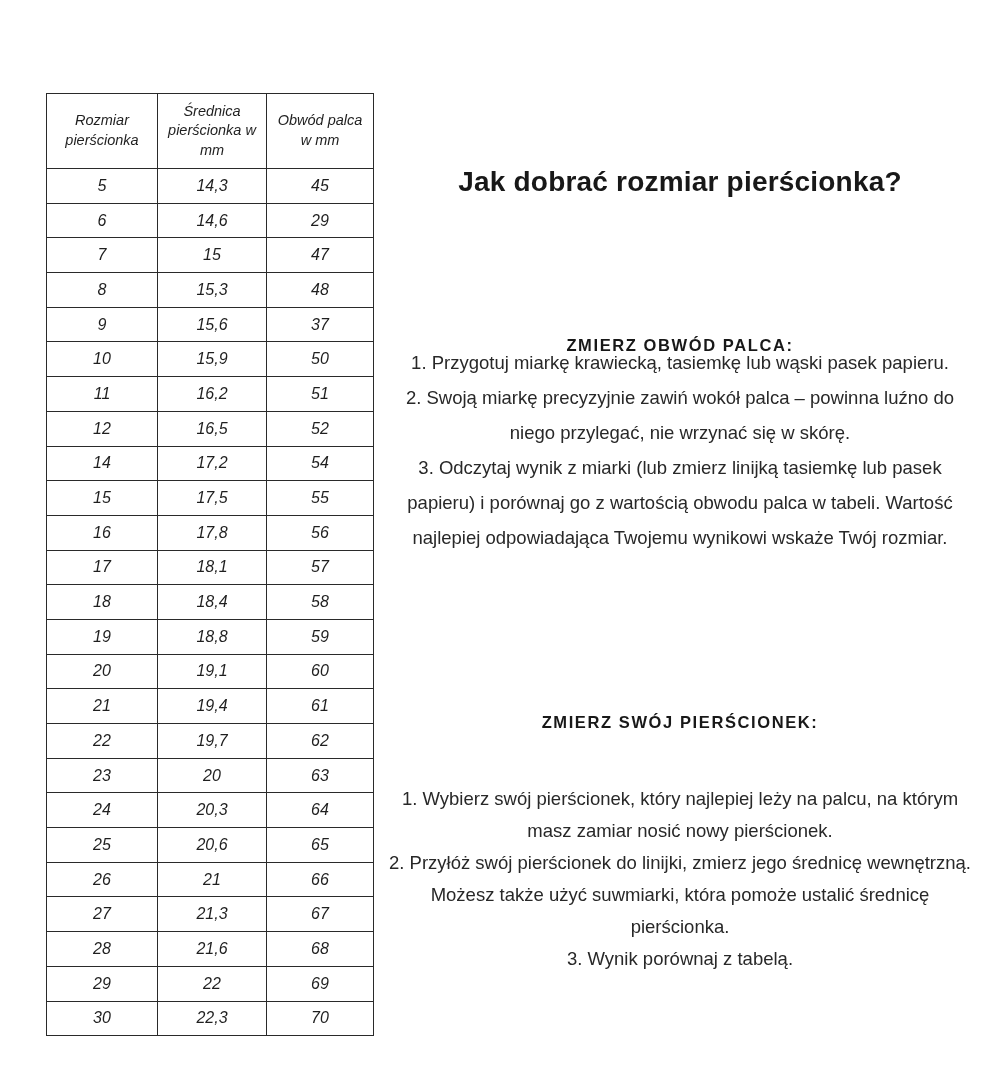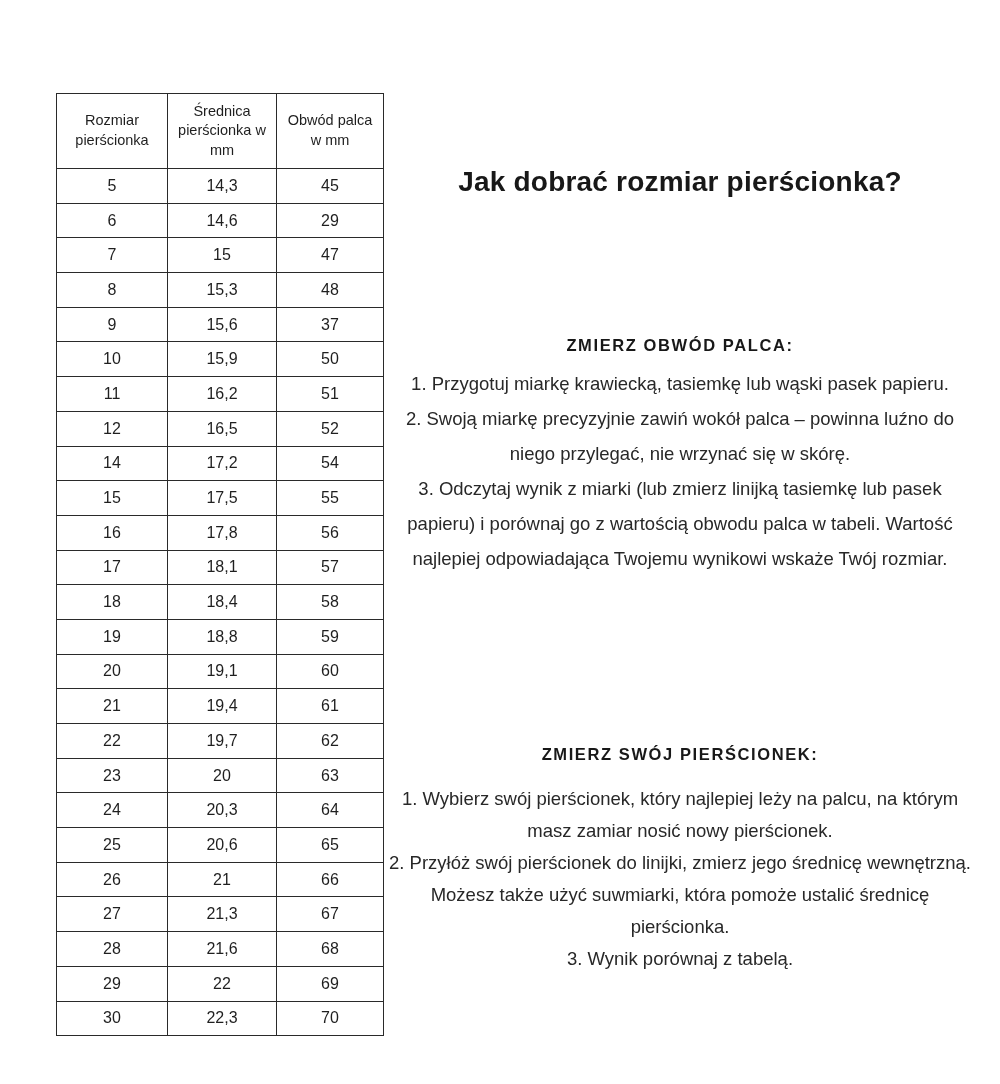--- a/index.html
+++ b/index.html
@@ -10,25 +10,26 @@
     height: 1084px;
     background: #ffffff;
     font-family: "Liberation Sans", sans-serif;
     color: #1f1f1f;
     overflow: hidden;
   }
 
   
   .size-table {
     position: absolute;
-    left: 56px;
+    left: 46px;
     top: 93px;
     width: 327px;
     border-collapse: collapse;
     table-layout: fixed;
+    font-style: italic;
   }
   .size-table th, .size-table td {
     border: 1px solid #2a2a2a;
     text-align: center;
     vertical-align: middle;
     font-weight: 400;
     color: #1f1f1f;
   }
   .size-table th {
     height: 75px;
@@ -63,29 +64,29 @@
   .section-heading {
     position: absolute;
     left: 0;
     width: 100%;
     font-size: 16.5px;
     font-weight: 700;
     letter-spacing: 1.6px;
     color: #181818;
   }
   .heading-1 { top: 336px; }
-  .heading-2 { top: 745px; }
+  .heading-2 { top: 713px; }
   .items {
     position: absolute;
     left: 0;
     width: 100%;
     font-size: 18.5px;
     color: #282828;
   }
-  .items-1 { top: 366px; line-height: 35px; }
+  .items-1 { top: 345px; line-height: 35px; }
   .items-2 { top: 783px; line-height: 32px; }
   .items p { margin: 0; }
 </style>
 </head>
 <body>
 
 <div class="page">
 
   <table class="size-table">
     <colgroup>

